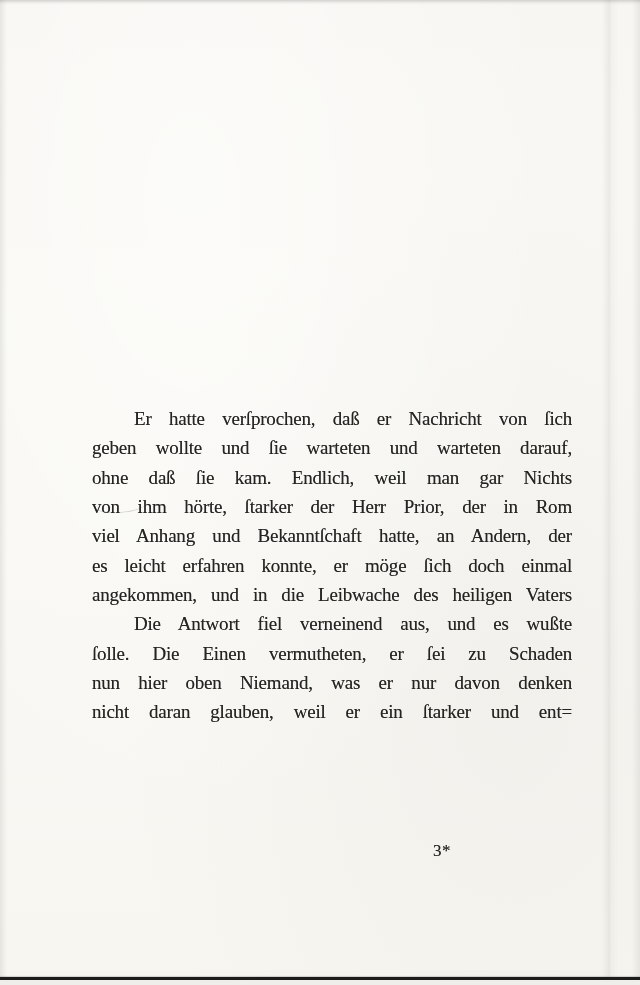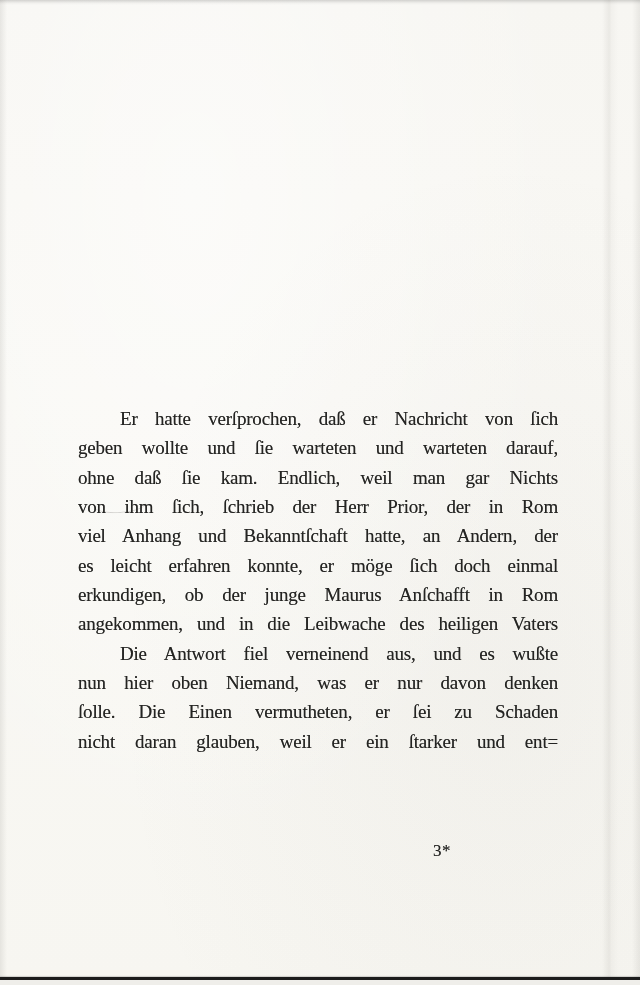--- a/index.html
+++ b/index.html
@@ -45,21 +45,21 @@
     position: absolute; left: 0; top: 977px; width: 640px; height: 3px;
     background: #1c1c1c;
     box-shadow: 0 1px 1px rgba(60,60,60,0.45), 0 -1px 1px rgba(90,90,90,0.25);
   }
   .below-rule {
     position: absolute; left: 0; top: 980px; width: 640px; height: 5px;
     background: #efeeea;
   }
   .text-block {
     position: absolute;
-    left: 78px;
+    left: 92px;
     top: 404px;
     width: 480px;
     color: #242422;
     font-size: 19px;
     line-height: 29.35px;
     letter-spacing: -0.2px;
     text-shadow: 0 0 0.4px rgba(40,40,40,0.55);
   }
   .text-block p.line {
     margin: 0;
@@ -95,29 +95,28 @@
   <div class="top-edge"></div>
   <div class="left-edge"></div>
   <div class="right-edge"></div>
   <div class="crease"></div>
   <div class="smudge"></div>
 
   <div class="text-block">
     <p class="line indent">Er hatte verſprochen, daß er Nachricht von ſich</p>
     <p class="line">geben wollte und ſie warteten und warteten darauf,</p>
     <p class="line">ohne daß ſie kam. Endlich, weil man gar Nichts</p>
-    <p class="line">von ihm ſich, ſchrieb der Herr Prior, der in Rom</p>
+    <p class="line">von ihm hörte, ſtarker der Herr Prior, der in Rom</p>
     <p class="line">viel Anhang und Bekanntſchaft hatte, an Andern, der</p>
     <p class="line">es leicht erfahren konnte, er möge ſich doch einmal</p>
-    <p class="line">erkundigen, ob der junge Maurus Anſchafft in Rom</p>
     <p class="line">angekommen, und in die Leibwache des heiligen Vaters</p>
 
     <p class="line indent">Die Antwort fiel verneinend aus, und es wußte</p>
+    <p class="line">ſolle. Die Einen vermutheten, er ſei zu Schaden</p>
     <p class="line">nun hier oben Niemand, was er nur davon denken</p>
-    <p class="line">ſolle. Die Einen vermutheten, er ſei zu Schaden</p>
     <p class="line">nicht daran glauben, weil er ein ſtarker und ent=</p>
   </div>
 
   <div class="signature">3*</div>
 
   <div class="bottom-rule"></div>
   <div class="below-rule"></div>
 
 </div>
 

